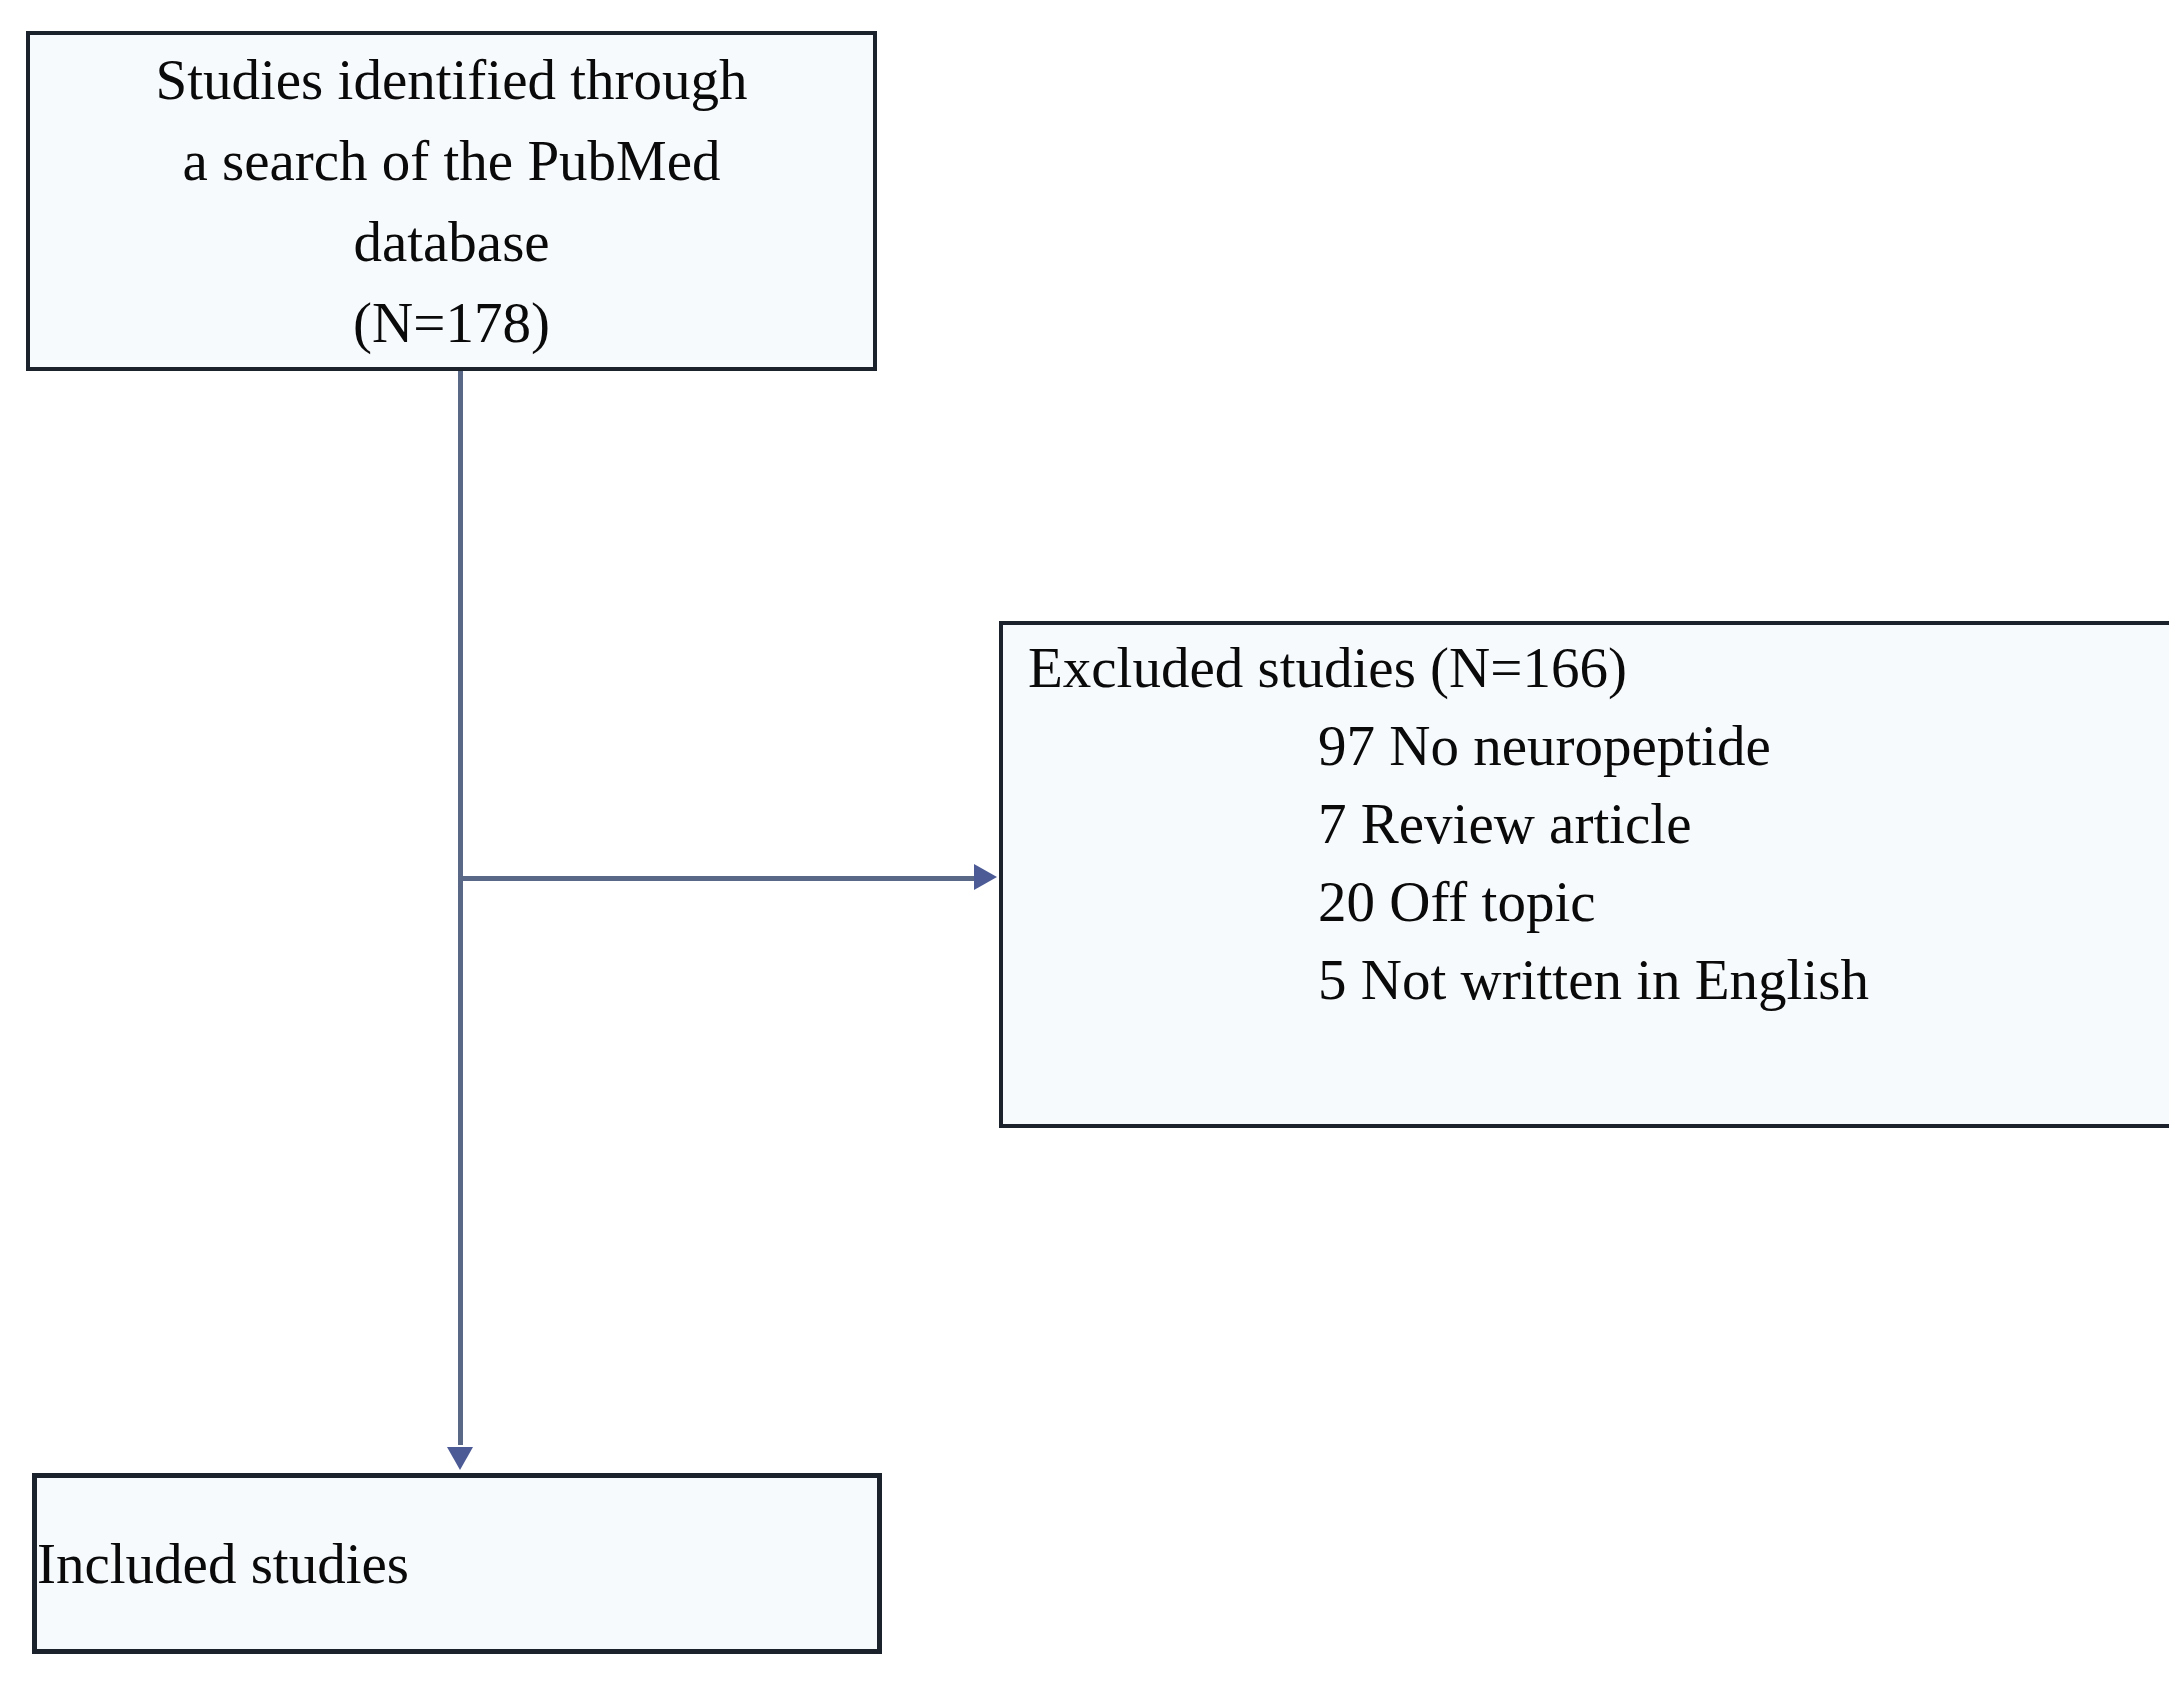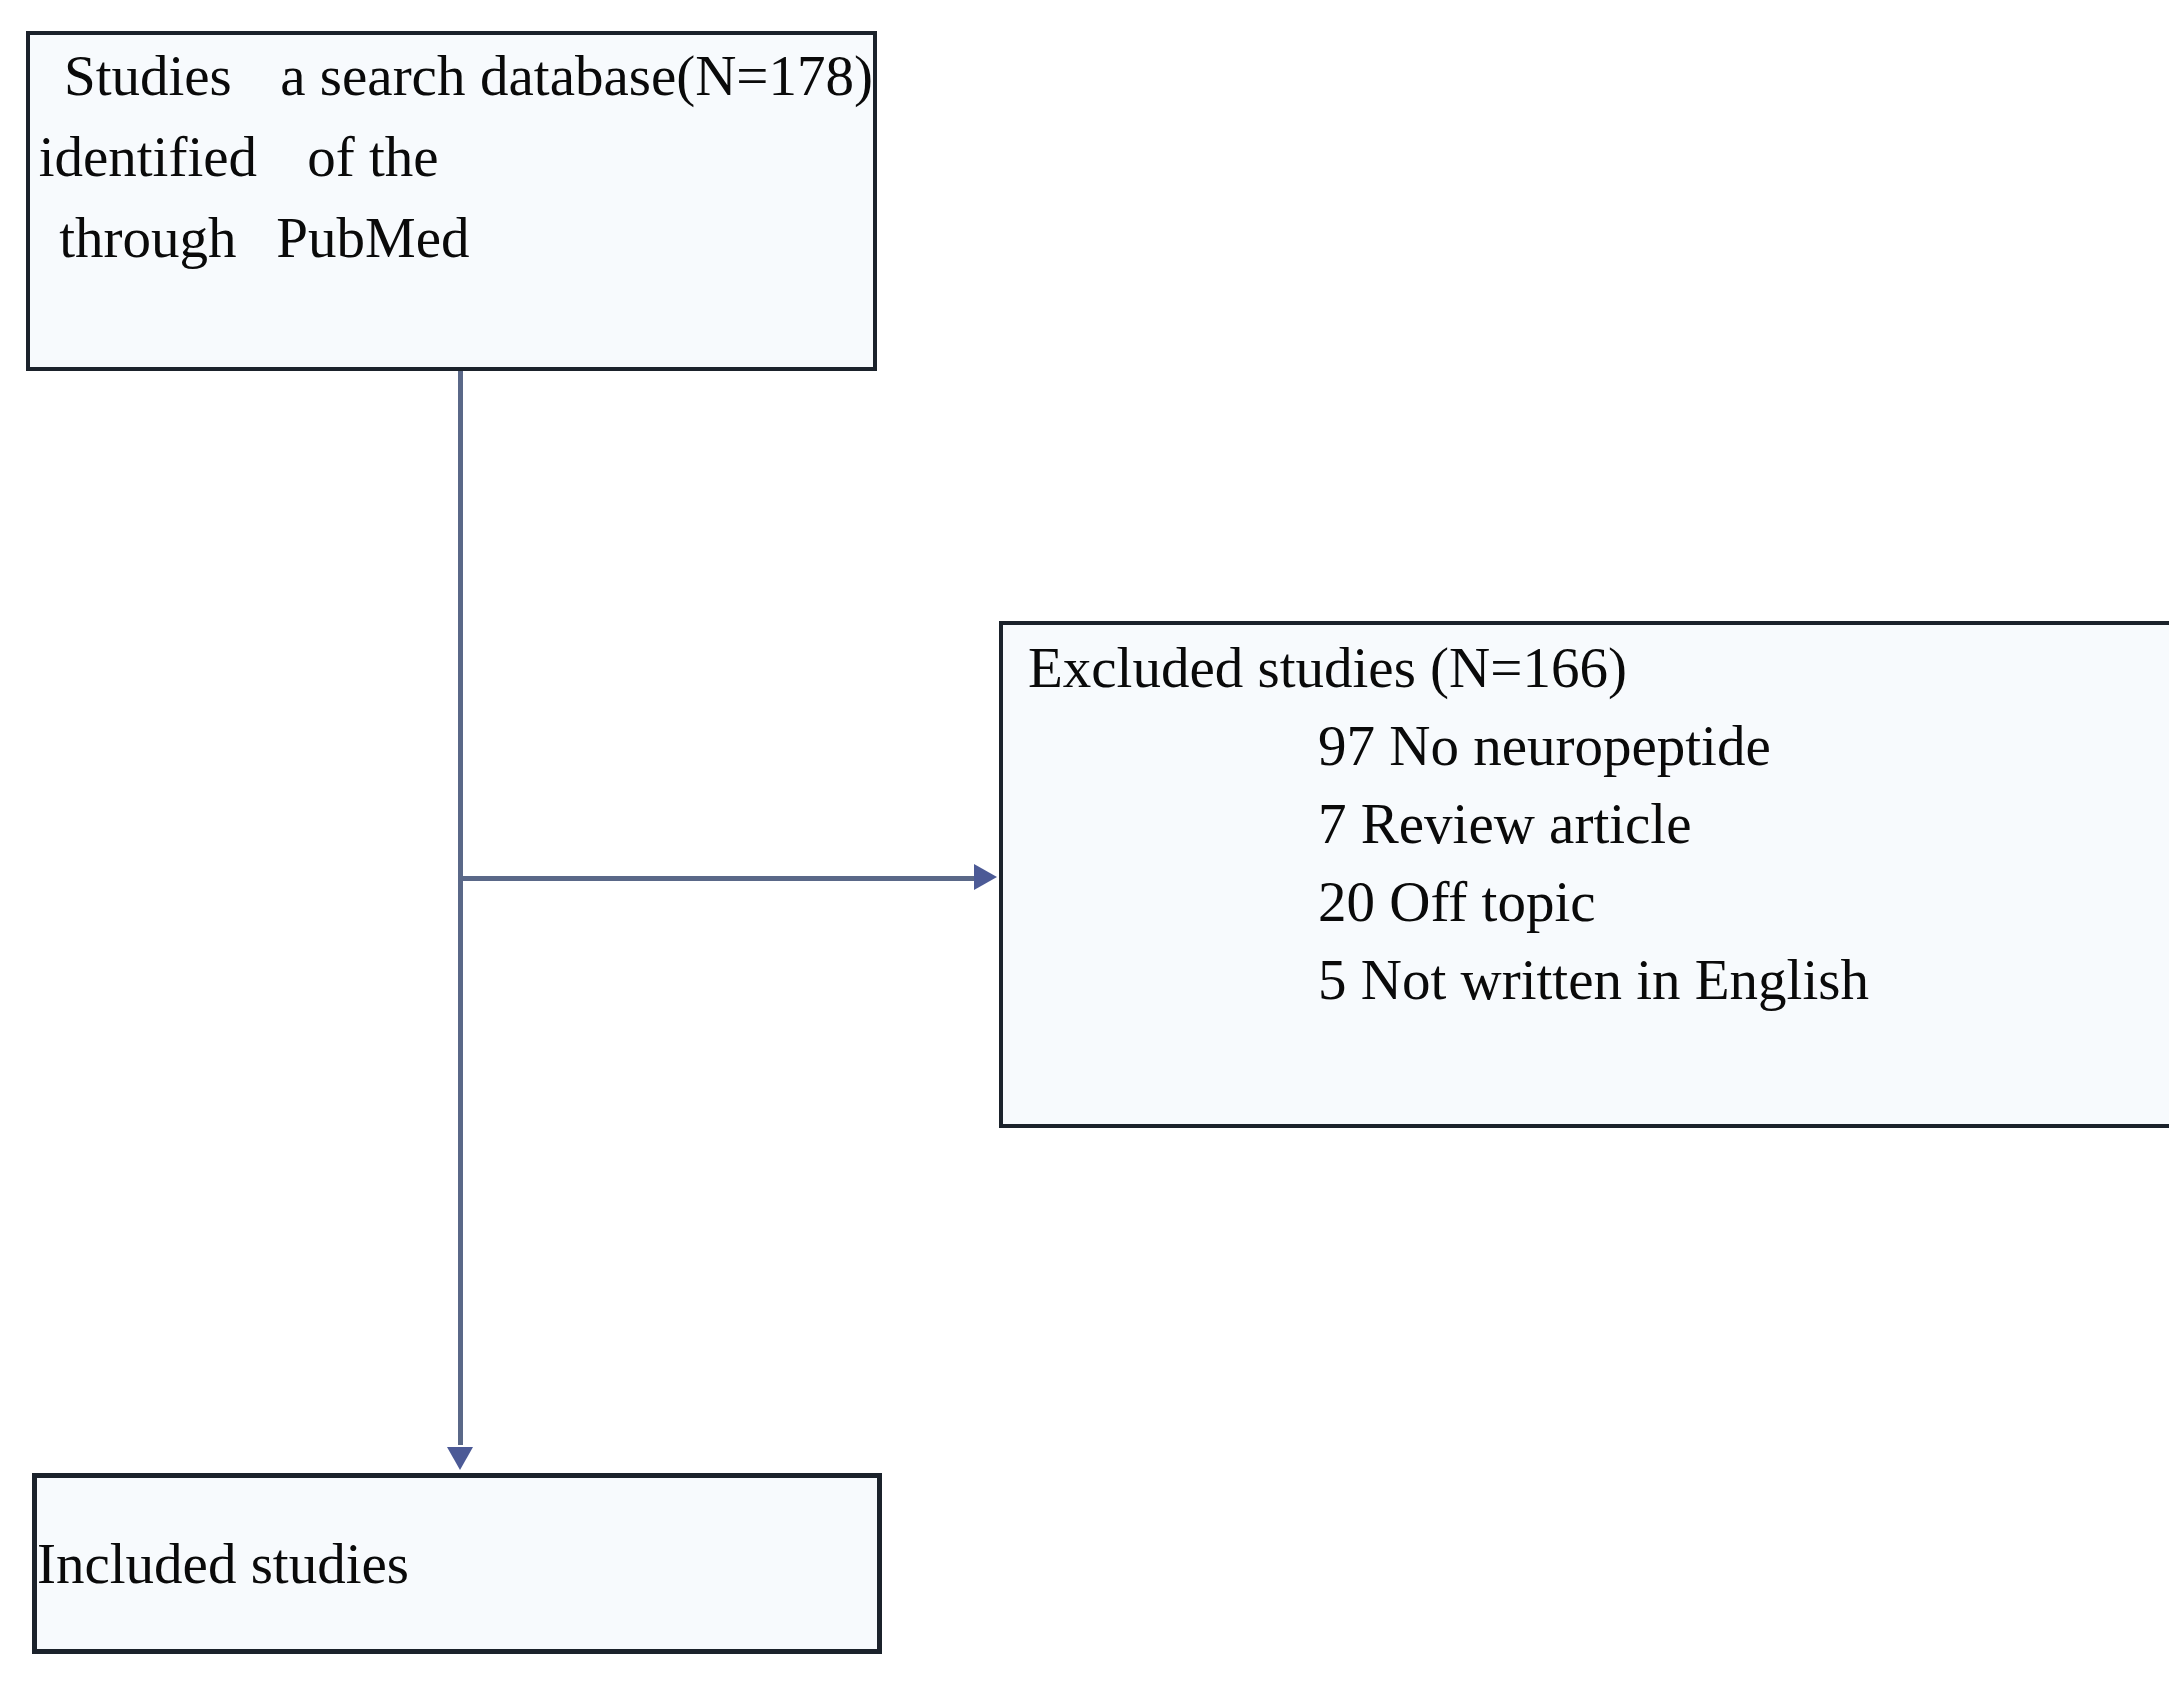--- a/index.html
+++ b/index.html
@@ -20,21 +20,21 @@
     overflow:hidden;
   }
   .flowbox{
     position:absolute;
     box-sizing:border-box;
     background:var(--box-fill);
     border:4.8px solid var(--box-border);
   }
   .box-identified{
     left:26px; top:31px; width:851px; height:340px;
-    display:flex; flex-direction:row; justify-content:center;
+    display:flex; flex-direction:column; justify-content:center;
     text-align:center;
     font-size:57px; line-height:81px;
   }
   .box-excluded{
     left:999px; top:621px; width:1346px; height:507px;
     font-size:57px; line-height:78px;
     padding-top:4px;
   }
   .box-excluded .ex-title{padding-left:25px;}
   .box-excluded .ex-item{padding-left:315px;}

